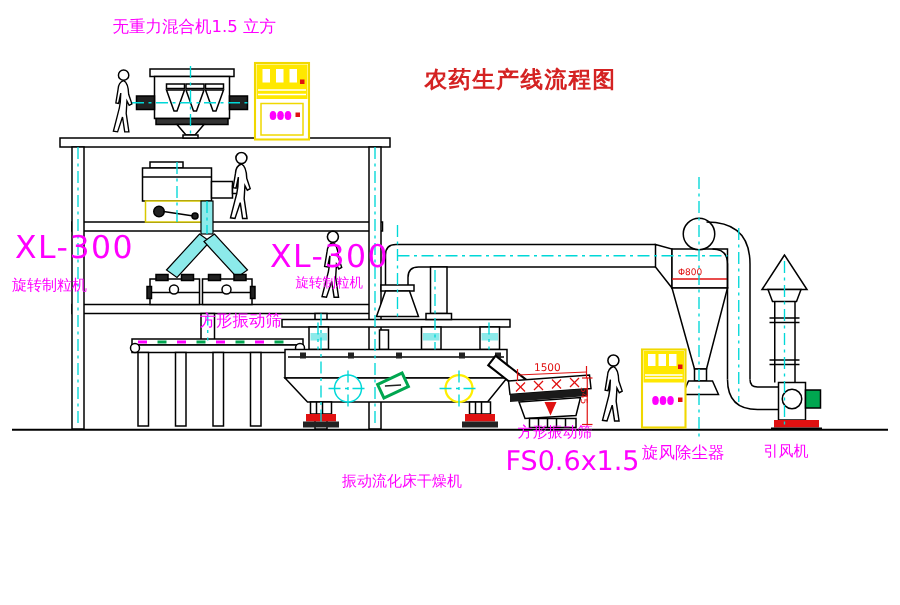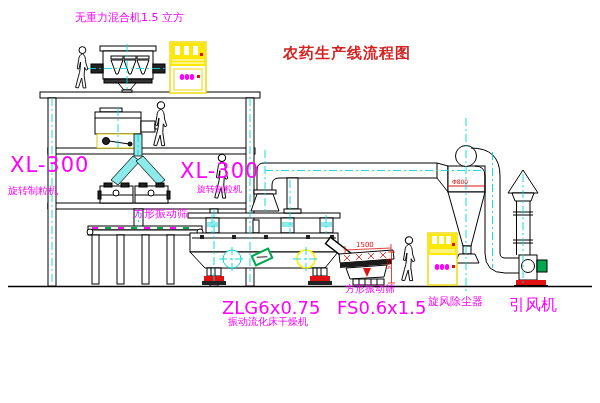--- a/index.html
+++ b/index.html
@@ -15,21 +15,21 @@
   .lbl-xl-left{left:10px;top:155px;font-size:21px;letter-spacing:1px;}
   .lbl-xl-left-sub{left:8px;top:186px;font-size:10px;}
   .lbl-xl-right{left:180px;top:161px;font-size:21px;letter-spacing:1px;}
   .lbl-xl-right-sub{left:197px;top:185px;font-size:9px;}
   .lbl-belt{left:133px;top:208px;font-size:11px;}
   .lbl-dryer{left:228px;top:288px;font-size:10px;margin-top:29px;}
   .lbl-dryer-model{left:222px;top:299px;font-size:18px;}
   .lbl-sieve{left:345px;top:284px;font-size:10px;}
   .lbl-sieve-model{left:337px;top:299px;font-size:18px;}
   .lbl-cyclone{left:428px;top:296px;font-size:11px;text-align:right;}
-  .lbl-fan{left:509px;top:297px;font-size:16px;}
+  .lbl-fan{left:509px;top:297px;font-size:10px;}
   .dim{position:absolute;color:var(--c-alert,#e01111);line-height:1;text-align:center;}
   .dim-1500{left:356px;top:242px;font-size:7px;}
   .dim-800{left:452px;top:179px;font-size:6px;}
   .dim-545{left:385px;top:258px;font-size:6px;writing-mode:vertical-rl;}
 </style>
 </head>
 <body>
 
 <div class="canvas">
 
@@ -329,21 +329,20 @@
 
   <div class="label lbl-xl-left">XL-300</div>
   <div class="label lbl-xl-left-sub">旋转制粒机</div>
 
   <div class="label lbl-xl-right">XL-300</div>
   <div class="label lbl-xl-right-sub">旋转制粒机</div>
 
   <div class="label lbl-belt">方形振动筛</div>
 
   <div class="label lbl-dryer">振动流化床干燥机</div>
-  <div class="label lbl-dryer-model">ZLG6x0.75</div>
 
   <div class="label lbl-sieve">方形振动筛</div>
   <div class="label lbl-sieve-model">FS0.6x1.5</div>
 
   <div class="label lbl-cyclone">旋风除尘器</div>
   <div class="label lbl-fan">引风机</div>
 
   <div class="dim dim-1500">1500</div>
   <div class="dim dim-800">Φ800</div>
   <div class="dim dim-545">545</div>

